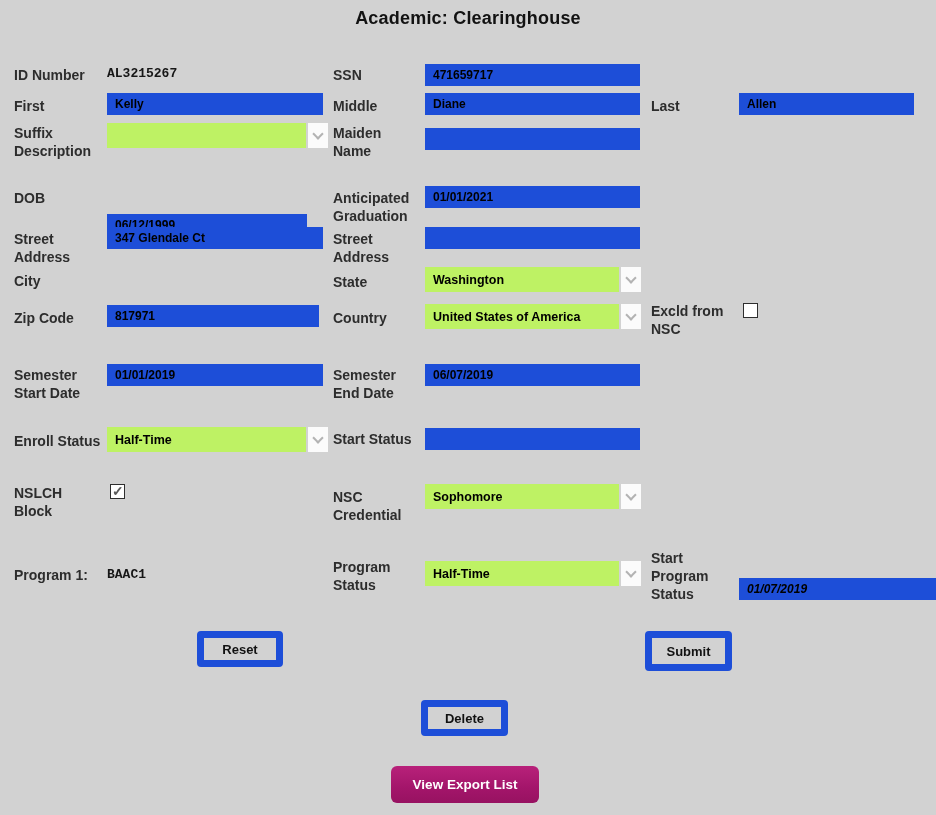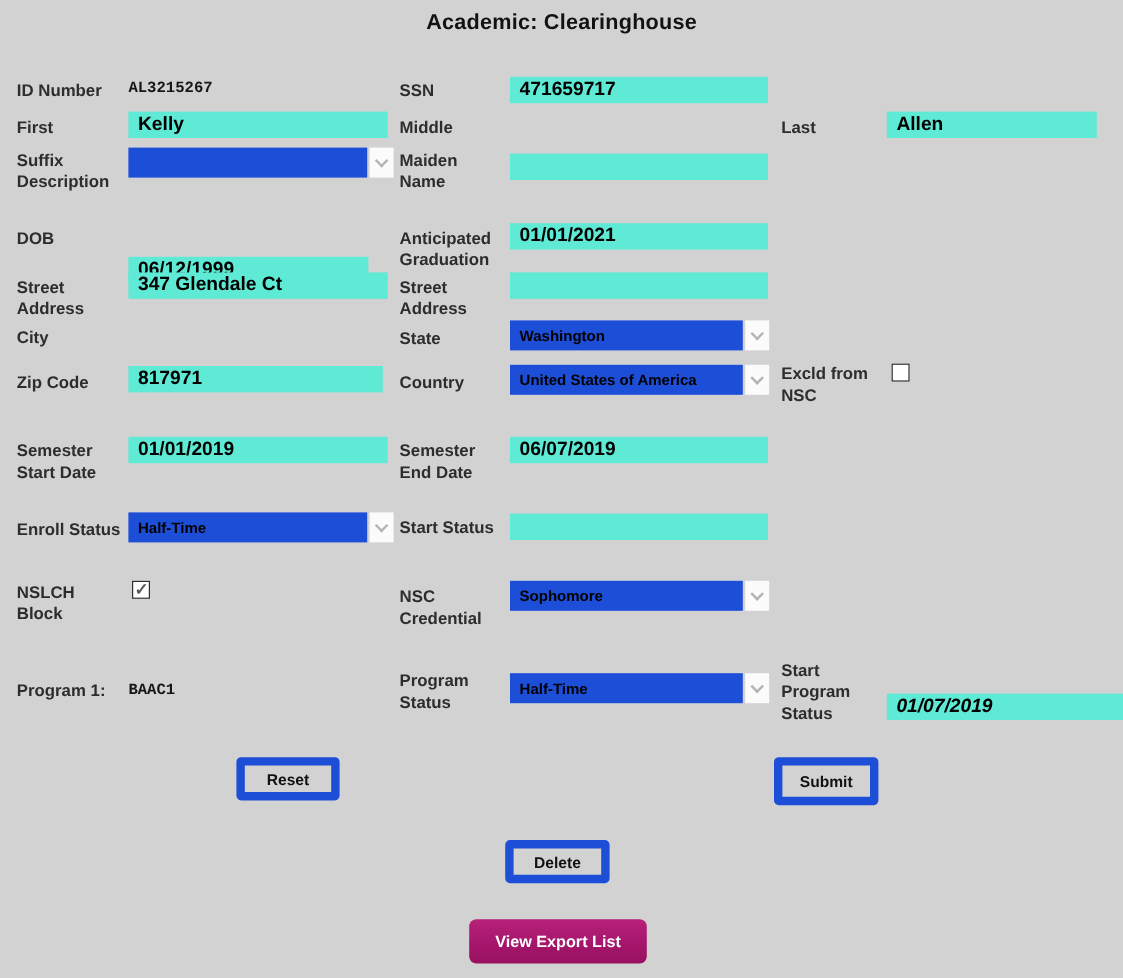--- a/index.html
+++ b/index.html
@@ -3,24 +3,24 @@
 <meta charset="utf-8">
 <style>
   html,body { margin:0; padding:0; }
   body { background:#d2d2d2; font-family:"Liberation Sans", sans-serif; }
   .page { position:relative; width:936px; height:815px; background:#d2d2d2; overflow:hidden; }
   .title { position:absolute; top:8px; left:0; width:100%; text-align:center;
            font-size:18px; font-weight:bold; color:#121212; letter-spacing:.2px; }
   .lbl { position:absolute; font-size:14px; font-weight:bold; color:#2d2d2d;
          line-height:18px; white-space:pre-line; }
   .static-val { position:absolute; font-size:13px; font-weight:bold; color:#161616;font-family:Liberation Mono, monospace; }
-  .inp { position:absolute; height:22px; border:none; outline:none; background:#5eead4;
-         font-family:"Liberation Sans",sans-serif; font-size:16px; font-weight:bold; color:#000;
+  .inp { position:absolute; height:22px; border:none; outline:none; background:#1d4ed8;
+         font-family:"Liberation Sans",sans-serif; font-size:12px; font-weight:bold; color:#000;
          padding:0 4px 0 8px; box-sizing:border-box; }
-  .sel { position:absolute; height:25px; background:#1d4ed8; display:flex; align-items:center;
+  .sel { position:absolute; height:25px; background:#bef264; display:flex; align-items:center;
          box-sizing:border-box; cursor:default; }
   .sel-val { font-size:12.5px; font-weight:bold; color:#000; padding-left:8px;
              white-space:nowrap; overflow:hidden; }
   .sel-btn { position:absolute; right:-22px; top:0; width:20px; height:25px; background:#fbfbfb;
              display:flex; align-items:center; justify-content:center; }
   .chev { width:6px; height:6px; border-right:2px solid #b3b3b3; border-bottom:2px solid #b3b3b3;
           transform:rotate(45deg); margin-top:-4px; }
   .cb { position:absolute; width:15px; height:15px; appearance:none; -webkit-appearance:none;
         background:#fff; border:1px solid #2e2e2e; margin:0; cursor:pointer; }
   .cb:checked::after { content:"\2713"; display:block; font-size:14px; font-weight:bold;
@@ -40,20 +40,21 @@
   <div class="title">Academic: Clearinghouse</div>
 
   <div class="lbl" style="left:14px;top:66px">ID Number</div>
   <div class="static-val" style="left:107px;top:66px">AL3215267</div>
   <div class="lbl" style="left:333px;top:66px">SSN</div>
   <input class="inp" style="left: 425px; top: 64px; width: 215px;" value="471659717">
 
   <div class="lbl" style="left:14px;top:97px">First</div>
   <input class="inp" style="left: 107px; top: 93px; width: 216px;" value="Kelly">
   <div class="lbl" style="left:333px;top:97px">Middle</div>
+  <input class="inp" style="left: 425px; top: 93px; width: 215px;" value="Diane">
   <div class="lbl" style="left:651px;top:97px">Last</div>
   <input class="inp" style="left: 739px; top: 93px; width: 175px;" value="Allen">
 
   <div class="lbl" style="left:14px;top:124px">Suffix
 Description</div>
   <div class="sel" style="left:107px;top:123px;width:199px">
     <span class="sel-val"></span>
     <span class="sel-btn">
         <i class="chev"></i>
       </span>

